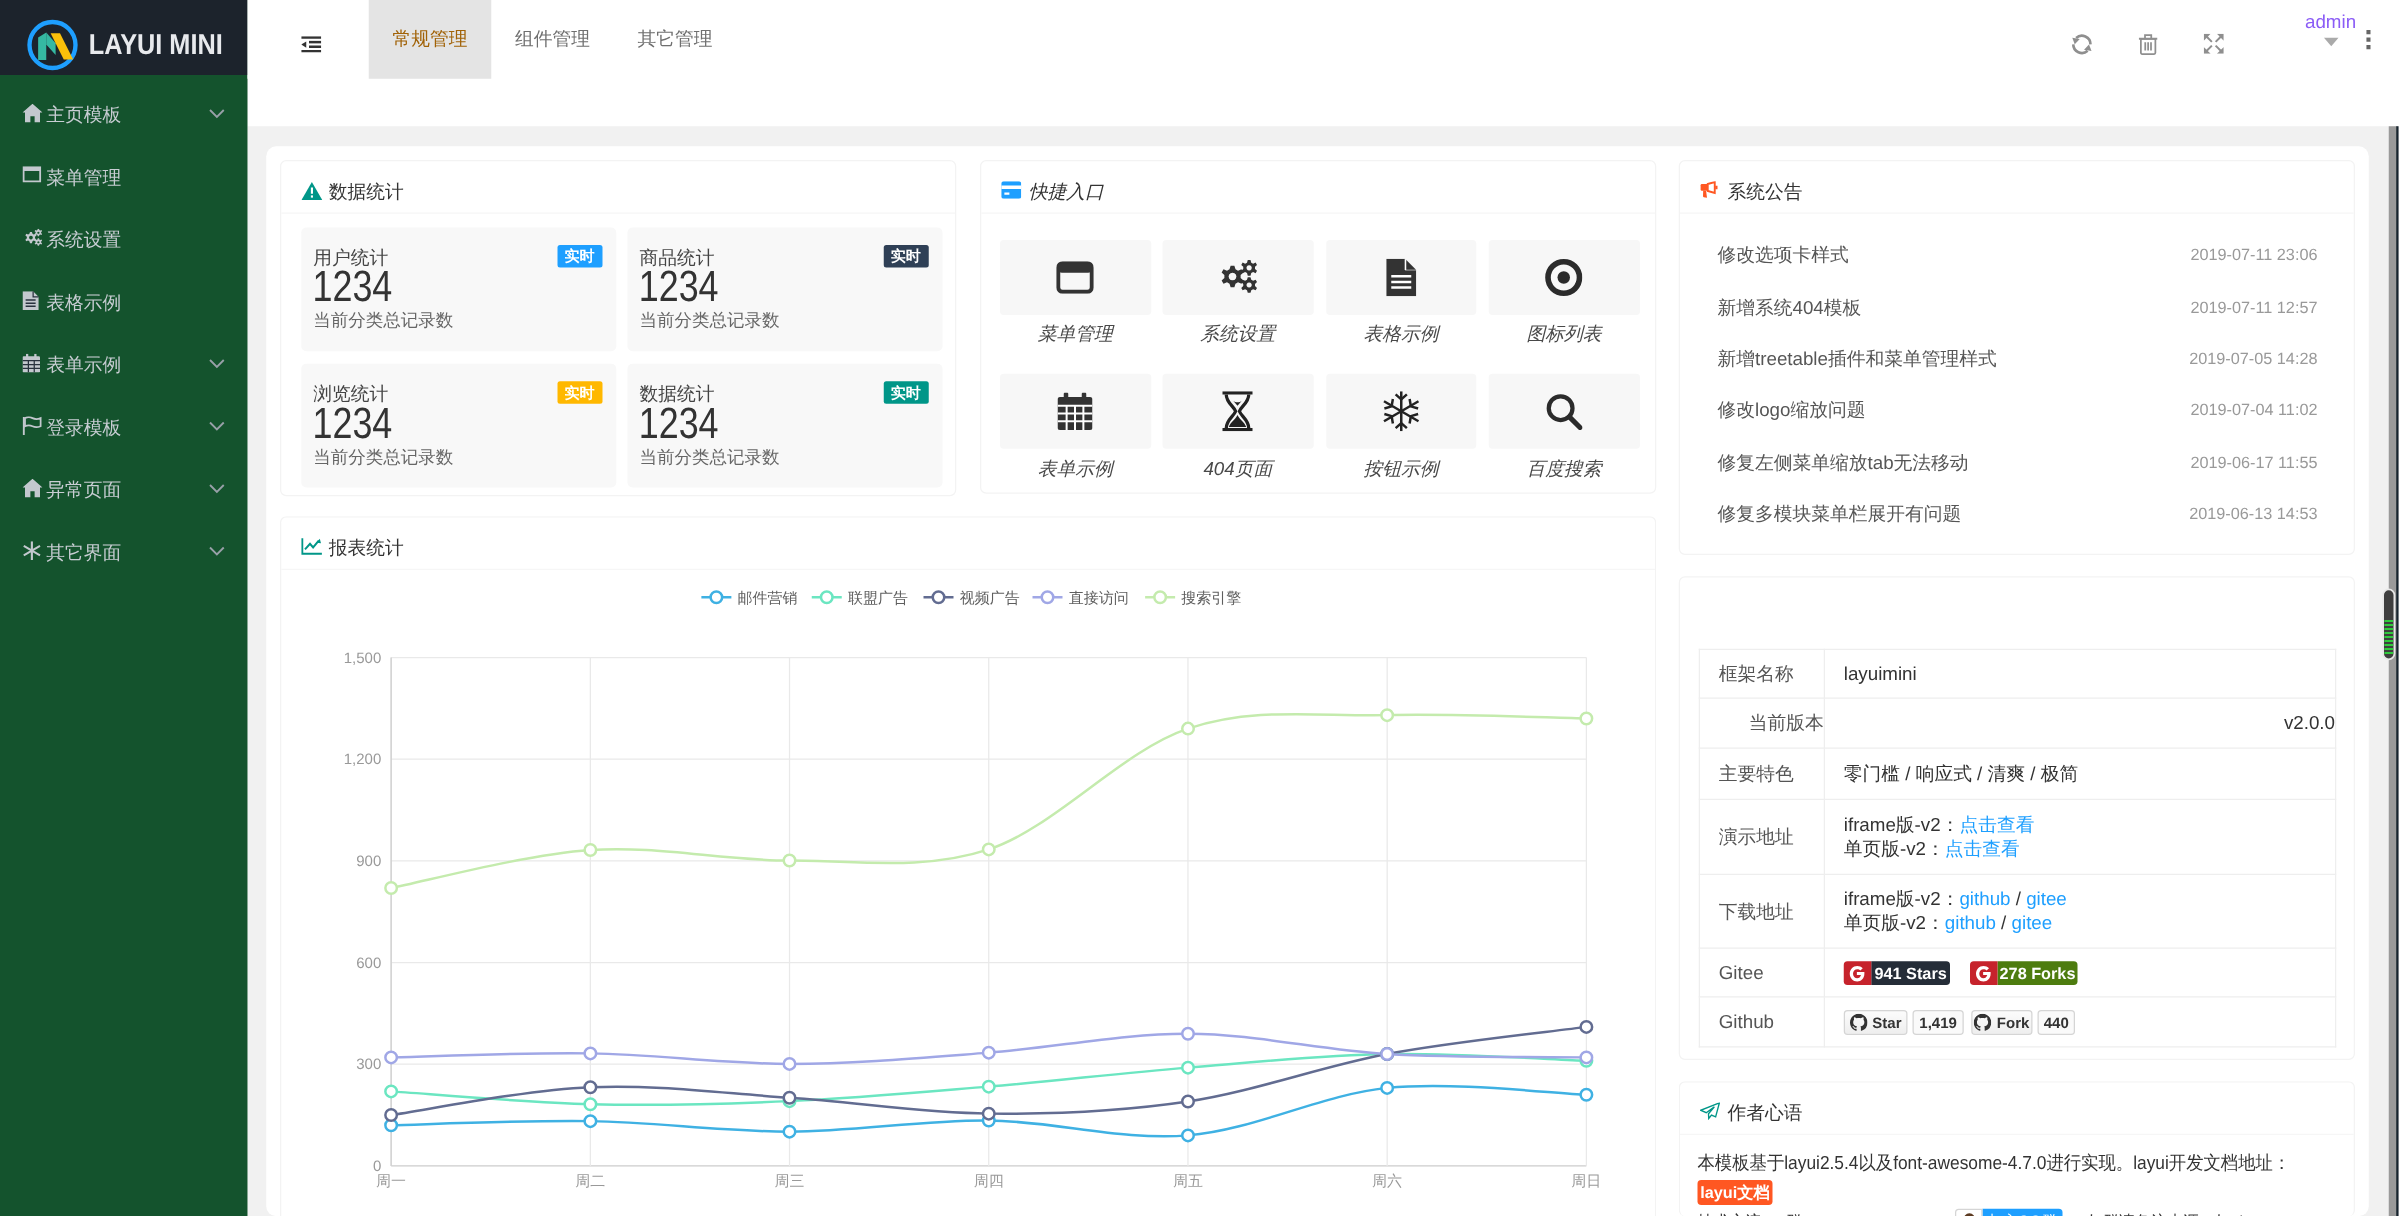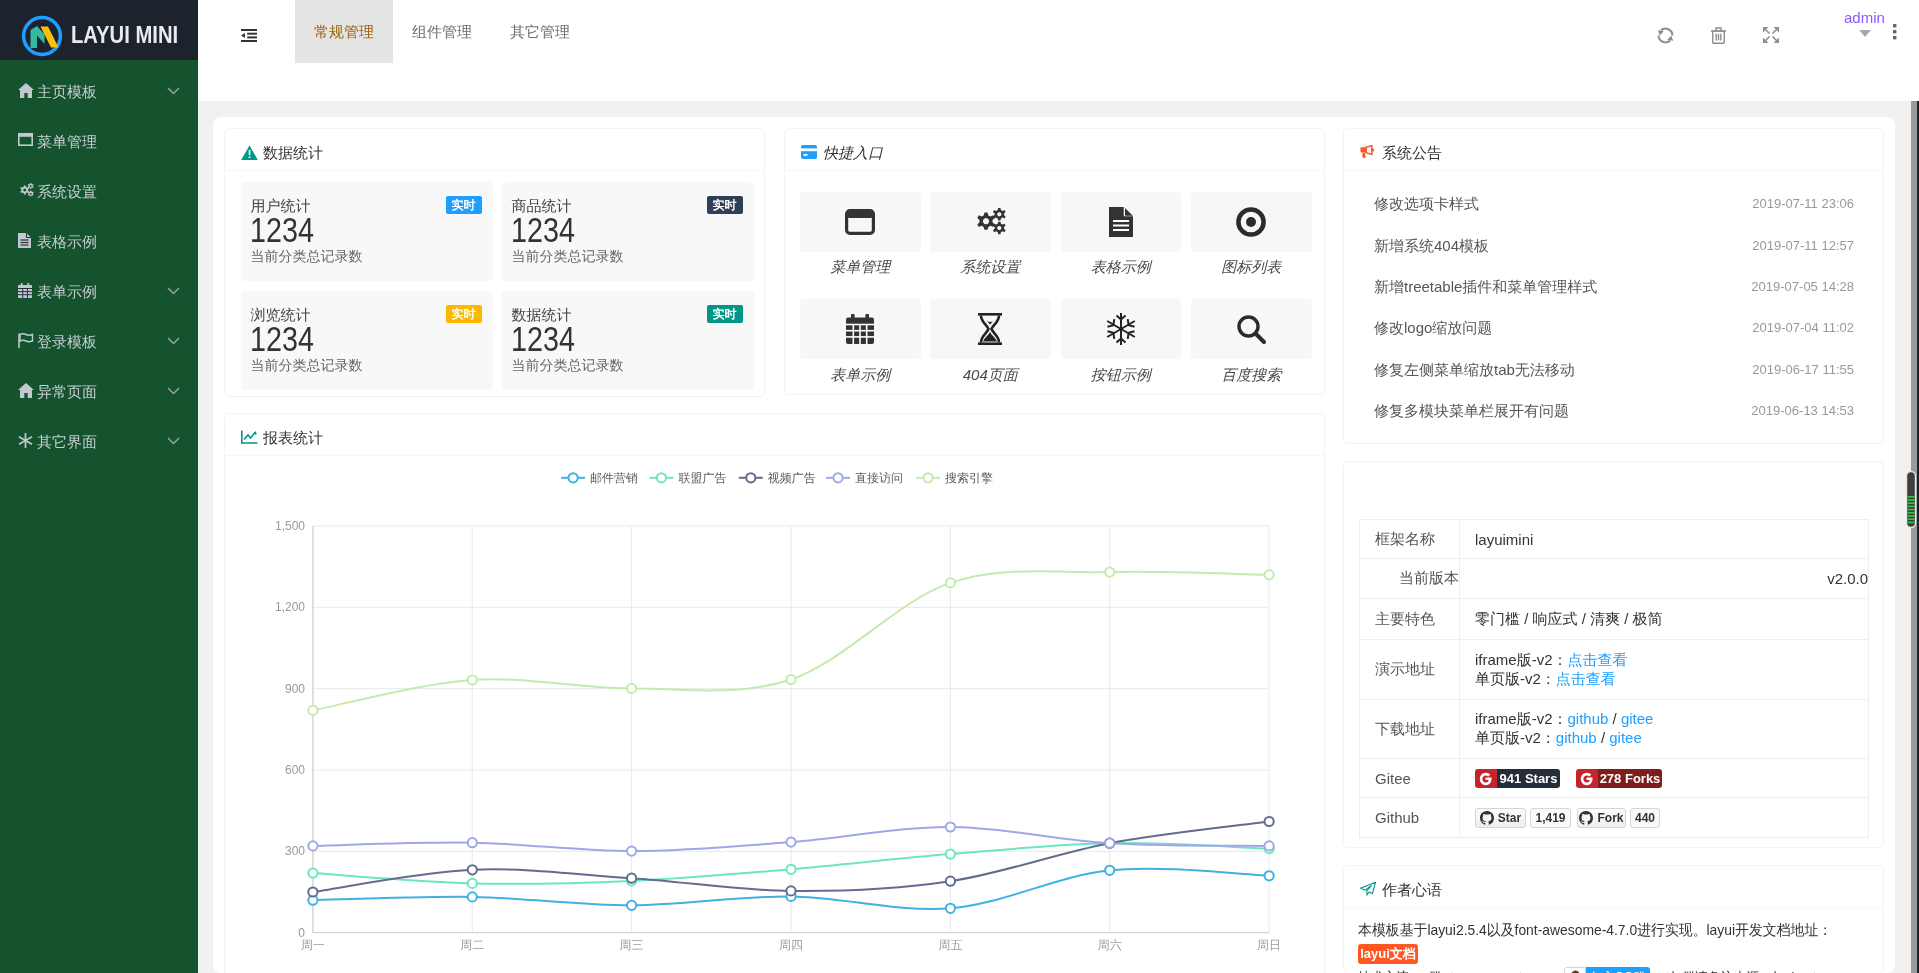--- a/index.html
+++ b/index.html
@@ -510,21 +510,21 @@
       <tr style="height:59px;">
             <td class="lbl">下载地址</td>
             <td class="val">iframe版-v2：<a>github</a> / <a>gitee</a><br>单页版-v2：<a>github</a> / <a>gitee</a></td>
           </tr>
       <tr style="height:39px;">
             <td class="lbl">Gitee</td>
             <td class="val" id="gitee-badges"><span style="display:inline-block;vertical-align:middle;margin-right:16px;white-space:nowrap;"><span style="display:inline-block;width:22px;height:19px;background:#c6232c;border-radius:3px 0 0 3px;position:relative;vertical-align:middle;"><svg style="position:absolute;left:4px;top:3px" width="14" height="14" viewBox="0 0 14 14">
                     <path d="M12.5,5.5 L6.5,5.5 L6.5,8 L9.8,8 C9.4,9.6 8.2,10.6 6.8,10.6 C4.9,10.6 3.4,9.1 3.4,7 C3.4,4.9 4.9,3.4 6.8,3.4 C7.8,3.4 8.7,3.8 9.3,4.4 L11.2,2.6 C10,1.5 8.5,0.8 6.8,0.8 C3.4,0.8 0.8,3.6 0.8,7 C0.8,10.4 3.4,13.2 6.8,13.2 C10,13.2 12.5,10.6 12.5,7 Z" fill="#fff"></path>
                   </svg></span><span style="display:inline-block;width:63px;height:19px;background:#252d38;border-radius:0 3px 3px 0;color:#fff;font-size:13px;font-weight:bold;text-align:center;line-height:19px;vertical-align:middle;">941 Stars</span></span><span style="display:inline-block;vertical-align:middle;margin-right:16px;white-space:nowrap;"><span style="display:inline-block;width:22px;height:19px;background:#c6232c;border-radius:3px 0 0 3px;position:relative;vertical-align:middle;"><svg style="position:absolute;left:4px;top:3px" width="14" height="14" viewBox="0 0 14 14">
                     <path d="M12.5,5.5 L6.5,5.5 L6.5,8 L9.8,8 C9.4,9.6 8.2,10.6 6.8,10.6 C4.9,10.6 3.4,9.1 3.4,7 C3.4,4.9 4.9,3.4 6.8,3.4 C7.8,3.4 8.7,3.8 9.3,4.4 L11.2,2.6 C10,1.5 8.5,0.8 6.8,0.8 C3.4,0.8 0.8,3.6 0.8,7 C0.8,10.4 3.4,13.2 6.8,13.2 C10,13.2 12.5,10.6 12.5,7 Z" fill="#fff"></path>
-                  </svg></span><span style="display:inline-block;width:64px;height:19px;background:#7f1d1d;border-radius:0 3px 3px 0;color:#fff;font-size:13px;font-weight:bold;text-align:center;line-height:19px;vertical-align:middle;">278 Forks</span></span></td>
+                  </svg></span><span style="display:inline-block;width:64px;height:19px;background:#4d7c0f;border-radius:0 3px 3px 0;color:#fff;font-size:13px;font-weight:bold;text-align:center;line-height:19px;vertical-align:middle;">278 Forks</span></span></td>
           </tr>
       <tr style="height:40px;">
             <td class="lbl">Github</td>
             <td class="val" id="github-badges"><span style="display:inline-block;width:51px;height:20px;background:linear-gradient(#fcfcfc,#eee);border:1px solid #d5d5d5;border-radius:3px;font-size:12px;font-weight:bold;color:#333;text-align:center;line-height:18px;vertical-align:middle;"><svg style="vertical-align:-3px;margin-right:4px" width="14" height="14" viewBox="0 0 16 16">
                   <path fill="#333" d="M8 0C3.58 0 0 3.58 0 8c0 3.54 2.29 6.53 5.47 7.59.4.07.55-.17.55-.38 0-.19-.01-.82-.01-1.49-2.01.37-2.53-.49-2.69-.94-.09-.23-.48-.94-.82-1.13-.28-.15-.68-.52-.01-.53.63-.01 1.08.58 1.23.82.72 1.21 1.87.87 2.33.66.07-.52.28-.87.51-1.07-1.78-.2-3.64-.89-3.64-3.95 0-.87.31-1.59.82-2.15-.08-.2-.36-1.02.08-2.12 0 0 .67-.21 2.2.82.64-.18 1.32-.27 2-.27s1.36.09 2 .27c1.53-1.04 2.2-.82 2.2-.82.44 1.1.16 1.92.08 2.12.51.56.82 1.27.82 2.15 0 3.07-1.87 3.75-3.65 3.95.29.25.54.73.54 1.48 0 1.07-.01 1.93-.01 2.2 0 .21.15.46.55.38A8.01 8.01 0 0016 8c0-4.42-3.58-8-8-8z"></path>
                 </svg>Star</span><span style="display:inline-block;width:41px;height:20px;background:#fafafa;border:1px solid #d5d5d5;border-radius:3px;font-size:12px;font-weight:bold;color:#333;text-align:center;line-height:18px;vertical-align:middle;margin-left:4px;">1,419</span><span style="display:inline-block;width:6px;"></span><span style="display:inline-block;width:49px;height:20px;background:linear-gradient(#fcfcfc,#eee);border:1px solid #d5d5d5;border-radius:3px;font-size:12px;font-weight:bold;color:#333;text-align:center;line-height:18px;vertical-align:middle;"><svg style="vertical-align:-3px;margin-right:4px" width="14" height="14" viewBox="0 0 16 16">
                   <path fill="#333" d="M8 0C3.58 0 0 3.58 0 8c0 3.54 2.29 6.53 5.47 7.59.4.07.55-.17.55-.38 0-.19-.01-.82-.01-1.49-2.01.37-2.53-.49-2.69-.94-.09-.23-.48-.94-.82-1.13-.28-.15-.68-.52-.01-.53.63-.01 1.08.58 1.23.82.72 1.21 1.87.87 2.33.66.07-.52.28-.87.51-1.07-1.78-.2-3.64-.89-3.64-3.95 0-.87.31-1.59.82-2.15-.08-.2-.36-1.02.08-2.12 0 0 .67-.21 2.2.82.64-.18 1.32-.27 2-.27s1.36.09 2 .27c1.53-1.04 2.2-.82 2.2-.82.44 1.1.16 1.92.08 2.12.51.56.82 1.27.82 2.15 0 3.07-1.87 3.75-3.65 3.95.29.25.54.73.54 1.48 0 1.07-.01 1.93-.01 2.2 0 .21.15.46.55.38A8.01 8.01 0 0016 8c0-4.42-3.58-8-8-8z"></path>
                 </svg>Fork</span><span style="display:inline-block;width:30px;height:20px;background:#fafafa;border:1px solid #d5d5d5;border-radius:3px;font-size:12px;font-weight:bold;color:#333;text-align:center;line-height:18px;vertical-align:middle;margin-left:4px;">440</span></td>
           </tr>
     </tbody>

